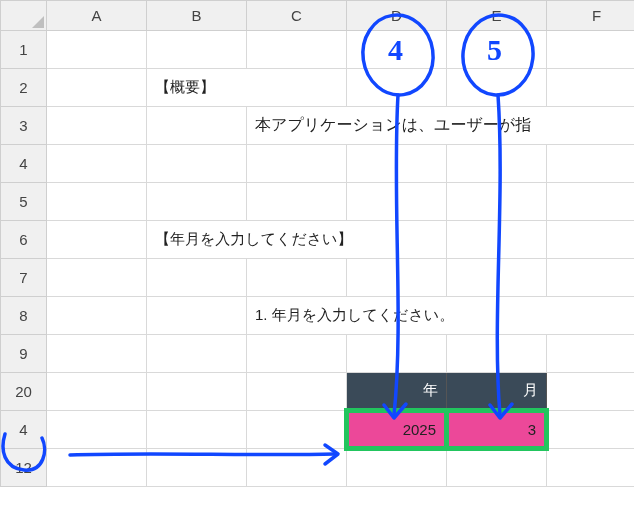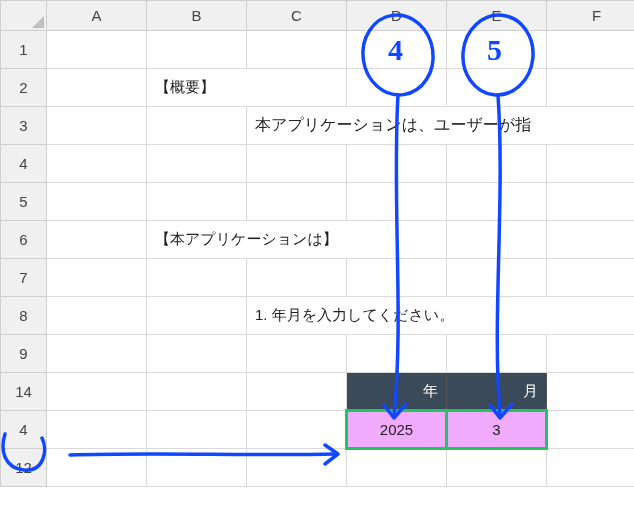--- a/index.html
+++ b/index.html
@@ -7,21 +7,21 @@
   table{border-collapse:collapse;table-layout:fixed;width:640px;}
   td,th{border:1px solid #d9d9d9;font-size:15px;padding:0 8px;height:38px;box-sizing:border-box;
         overflow:hidden;white-space:nowrap;text-align:left;vertical-align:middle;}
   th{background:#fff;font-weight:normal;color:#444;text-align:center;}
   .corner{width:46px;height:30px;background:#f0f0f0;border:1px solid #cfcfcf;position:relative;}
   .corner::after{content:"";position:absolute;right:2px;bottom:2px;border-style:solid;
                  border-width:0 0 12px 12px;border-color:transparent transparent #bfbfbf transparent;}
   .colhdr{height:30px;background:#f0f0f0;border:1px solid #cfcfcf;color:#444;font-size:15px;}
   .rowhdr{width:46px;background:#f0f0f0;border:1px solid #cfcfcf;color:#444;text-align:center;font-size:15px;}
   .hdr-cell{background:#3a4a58;color:#fff;text-align:right;font-weight:normal;border:1px solid #555;}
-  .val-cell{text-align:center;border:3px solid #22c55e;background:#f0abfc;}
+  .val-cell{text-align:right;border:5px solid #22c55e;background:#ec4899;}
   .text-cell{text-align:left;margin-left:40px;}
   .ann{position:absolute;pointer-events:none;}
   .handcircle{stroke:#1147ff;stroke-width:3.5;fill:none;stroke-linecap:round;}
   .handline{stroke:#1147ff;stroke-width:3.5;fill:none;stroke-linecap:round;stroke-linejoin:round;}
   .handtext{font-family:"Comic Sans MS",cursive;font-size:30px;fill:#1147ff;font-weight:bold;}
 </style>
 </head>
 <body>
 
 <div class="sheet">
@@ -74,21 +74,21 @@
     <td></td>
           <td></td>
     <td></td>
           <td></td>
     <td></td>
           <td></td>
   </tr>
   <tr>
     <th class="rowhdr">6</th>
     <td></td>
-    <td class="text-cell" colspan="3">【本アプリケーションは】</td>
+    <td class="text-cell" colspan="3">【年月を入力してください】</td>
     <td></td>
           <td></td>
   </tr>
   <tr>
     <th class="rowhdr">7</th>
     <td></td>
           <td></td>
     <td></td>
           <td></td>
     <td></td>
@@ -103,21 +103,21 @@
   <tr>
     <th class="rowhdr">9</th>
     <td></td>
           <td></td>
     <td></td>
           <td></td>
     <td></td>
           <td></td>
   </tr>
   <tr>
-    <th class="rowhdr">14</th>
+    <th class="rowhdr">20</th>
     <td></td>
           <td></td>
     <td></td>
     <td class="hdr-cell">年</td>
     <td class="hdr-cell">月</td>
     <td></td>
   </tr>
   <tr>
     <th class="rowhdr">4</th>
     <td></td>

